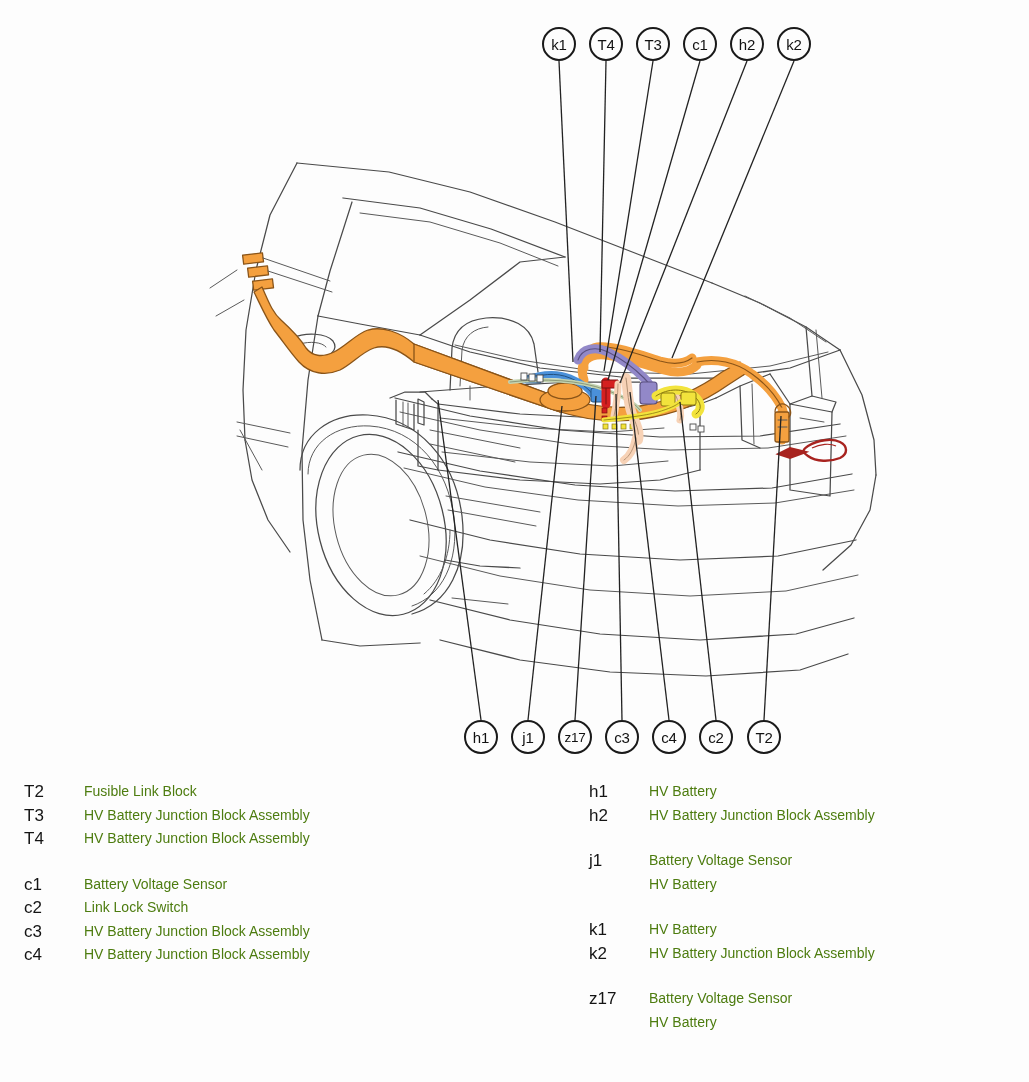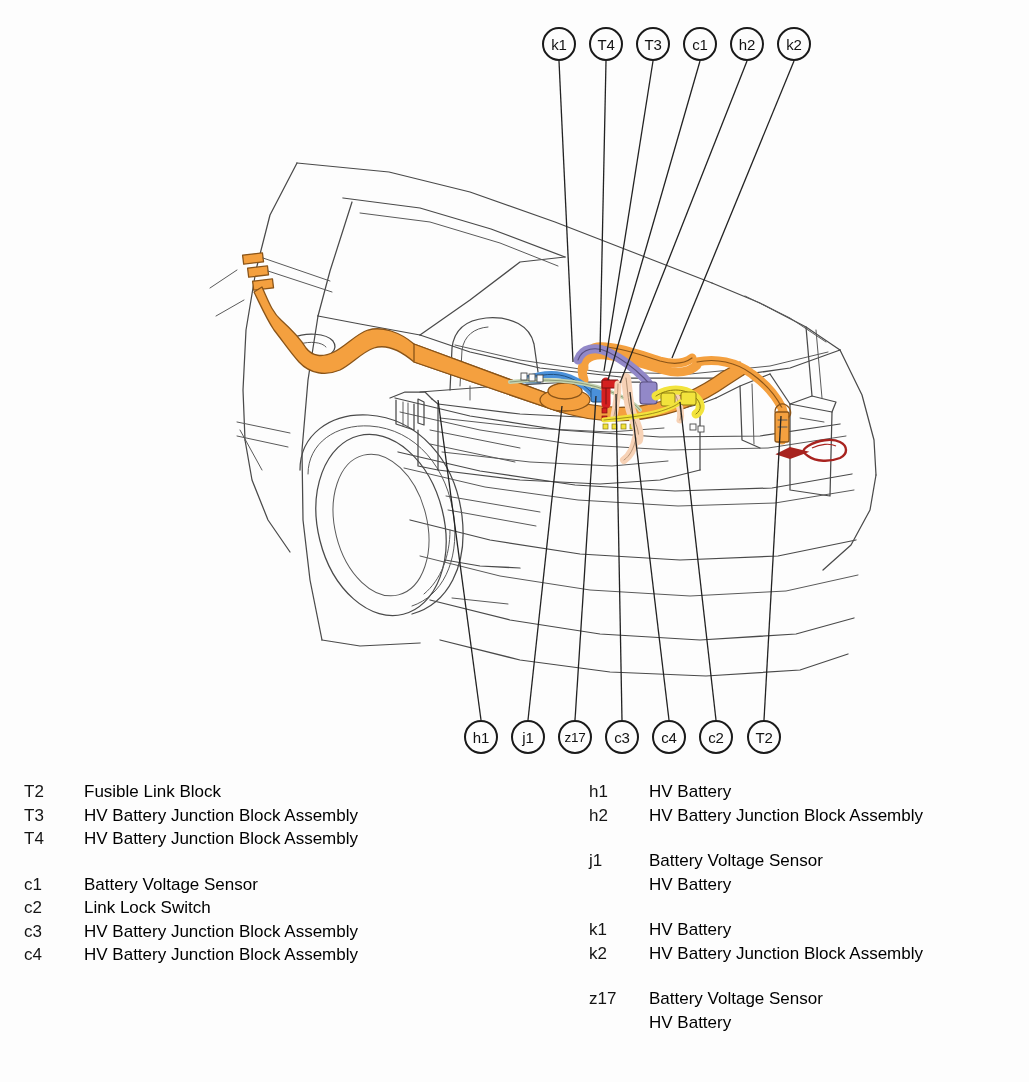--- a/index.html
+++ b/index.html
@@ -72,22 +72,22 @@
     line-height: 23.5px;
     height: 23.5px;
   }
   .legend-key {
     width: 60px;
     flex: 0 0 60px;
     font-size: 17px;
     color: #141414;
   }
   .legend-desc {
-    font-size: 17px;
-    color: #000000;
+    font-size: 14px;
+    color: #4d7c0f;
     white-space: nowrap;
   }
 </style>
 </head>
 <body>
 
 <div id="diagram-root">
 
   <svg id="vehicle-svg" viewBox="0 0 1029 1082">
     <defs>

